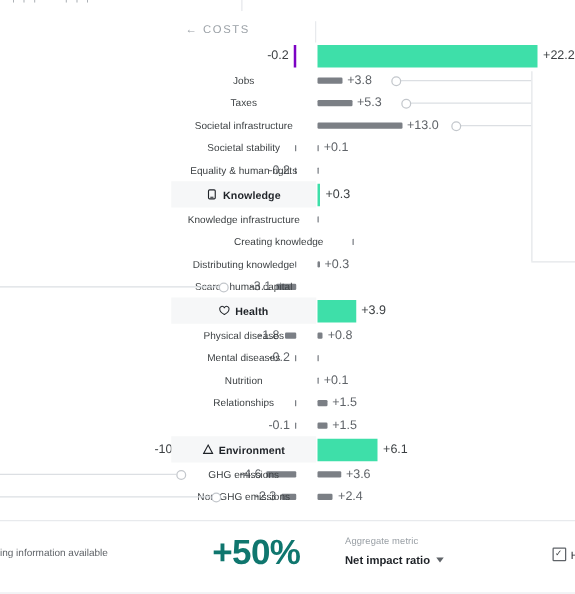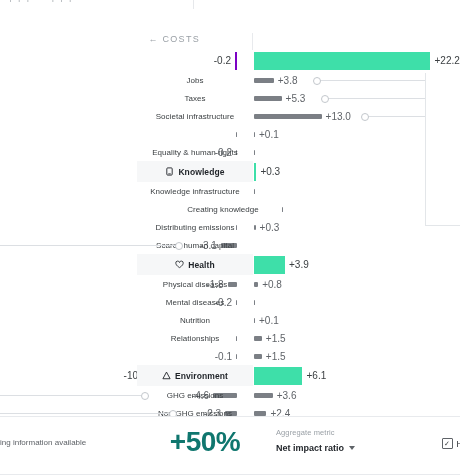--- a/index.html
+++ b/index.html
@@ -12,21 +12,21 @@
 
   
   .top-strip{position:absolute;left:0;top:0;width:460px;height:9px;overflow:hidden;}
   .top-strip .ghost{
     position:absolute;top:-9px;left:0;width:460px;
     font-size:9px;color:#9aa0a6;letter-spacing:.2px;white-space:nowrap;
   }
   .top-strip .vdiv{position:absolute;left:193px;top:0;width:1px;height:9px;background:#e6e8eb;}
 
   
-  .chart{position:absolute;left:0;top:25px;width:460px;height:400px;overflow:hidden;}
+  .chart{position:absolute;left:0;top:9px;width:460px;height:400px;overflow:hidden;}
 
   
   .axis-head{position:absolute;left:0;top:9px;width:460px;height:16px;}
   .axis-head .costs{
     position:absolute;right:253px;top:0;
     font-size:9px;letter-spacing:1.3px;color:#9aa0a6;white-space:nowrap;
     padding-right:7px;
   }
   .axis-head .benefits{
     position:absolute;left:253px;top:0;
@@ -175,20 +175,23 @@
           <span class="val">+13.0</span>
         </div>
         <div class="conn right" style="left: 366.6px; width: 58.4px;"></div>
         <div class="handle" style="left: 360.6px;"></div>
       </div>
       <div class="row sub" style="top: 100px;">
         <div class="neg-wrap">
           <span class="val"></span>
           <span class="bar neg" style="width: 1px;"></span>
         </div>
+        <div class="labelbox">
+          <span class="lbl">Societal stability</span>
+        </div>
         <div class="pos-wrap">
           <span class="bar pos" style="width: 1px;"></span>
           <span class="val">+0.1</span>
         </div>
       </div>
       <div class="row sub" style="top: 118px;">
         <div class="neg-wrap">
           <span class="val">-0.2</span>
           <span class="bar neg" style="width: 1.04px;"></span>
         </div>
@@ -244,21 +247,21 @@
           <span class="bar pos" style="width: 1px;"></span>
           <span class="val"></span>
         </div>
       </div>
       <div class="row sub" style="top: 193px;">
         <div class="neg-wrap">
           <span class="val"></span>
           <span class="bar neg" style="width: 1px;"></span>
         </div>
         <div class="labelbox">
-          <span class="lbl">Distributing emissions</span>
+          <span class="lbl">Distributing knowledge</span>
         </div>
         <div class="pos-wrap">
           <span class="bar pos" style="width: 1.56px;"></span>
           <span class="val">+0.3</span>
         </div>
       </div>
       <div class="row sub" style="top: 211px;">
         <div class="neg-wrap">
           <span class="val">-3.1</span>
           <span class="bar neg" style="width: 16.12px;"></span>

